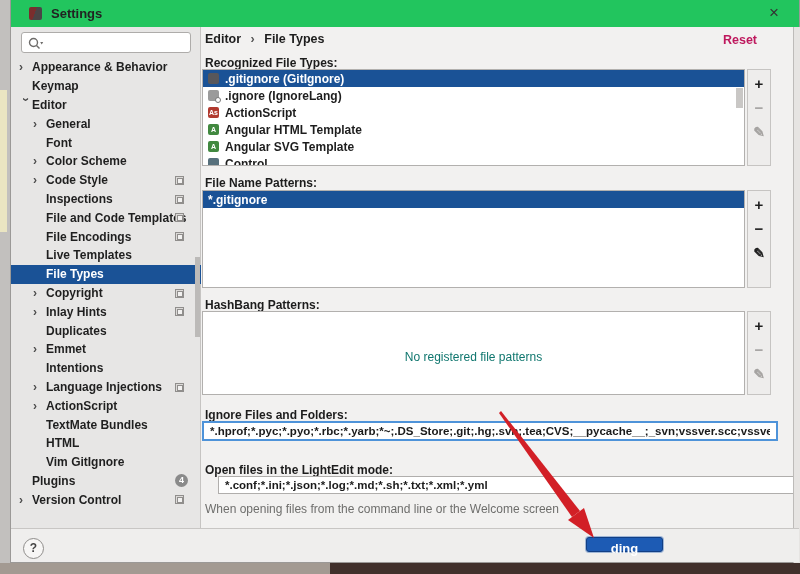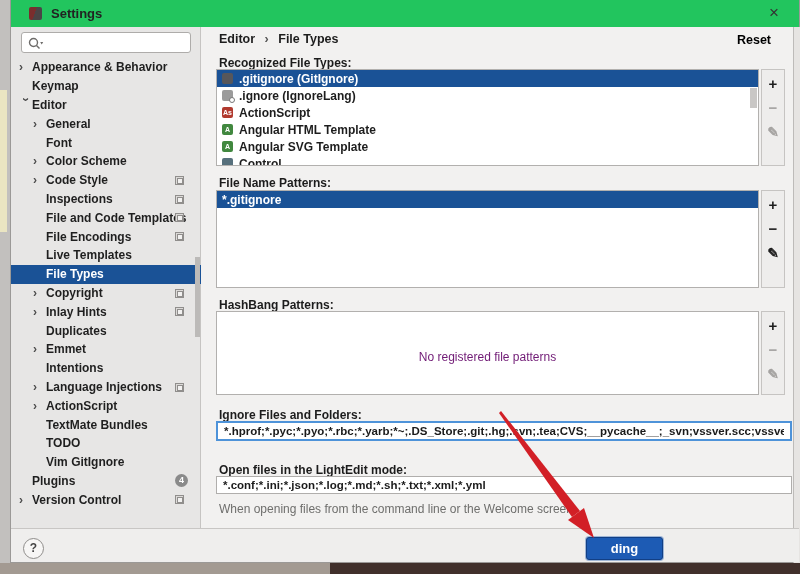--- a/index.html
+++ b/index.html
@@ -43,61 +43,61 @@
   .chev.exp { transform:rotate(90deg) translateX(-1px); }
   .share { position:absolute; right:17px; top:5px; width:9px; height:9px;
            border:1px solid #908e8c; background:#dcdad8; }
   .share::after { content:""; position:absolute; left:1px; top:1px; width:4px; height:4px;
                   border:1px solid #908e8c; background:#f2f1f0; }
   .badge { position:absolute; right:13px; top:2.5px; width:13px; height:13px; border-radius:50%;
            background:#8a8a8a; color:#fff; font-size:9px; line-height:13px; text-align:center; font-weight:700; }
   .side-thumb { position:absolute; left:184px; top:230px; width:5px; height:80px; background:#bcbab8; }
 
   
-  .main { position:absolute; left:190px; top:27px; width:592px; height:501px; }
+  .main { position:absolute; left:176px; top:27px; width:592px; height:501px; }
   .scrolltrack { position:absolute; left:782px; top:27px; width:8px; height:536px;
                  background:#e6e4e2; border-left:1px solid #bdbbb9; }
   .crumbs { position:absolute; left:18px; top:5px; font-size:12.5px; color:#1d1d1d; }
   .crumbs .sep { margin:0 6px; color:#555; font-weight:700; }
   .crumb-parent { font-weight:600; }
   .crumb-current { font-weight:700; }
-  .reset { position:absolute; right:22px; top:6px; font-size:12.5px; font-weight:700; color:#000000; cursor:pointer; }
+  .reset { position:absolute; right:22px; top:6px; font-size:12.5px; font-weight:700; color:#be185d; cursor:pointer; }
 
   .flabel { position:absolute; left:18px; font-size:12px; font-weight:700; color:#1c1c1c; }
   .listbox { position:absolute; left:15px; width:543px; background:#fff; border:1px solid #b2b0ae; overflow:hidden; }
   .lrow { display:flex; align-items:center; height:17px; padding-left:5px;
           font-size:12px; font-weight:600; color:#1d1d1d; white-space:nowrap; }
   .lrow.sel { background:#1a5296; color:#fff; }
   .ficon { position:relative; width:11px; height:11px; border-radius:2px; margin-right:6px; flex:none;
            font-size:7px; line-height:11px; text-align:center; color:#fff; font-weight:700; }
   .ficon .dot { position:absolute; right:-2px; bottom:-2px; width:6px; height:6px; border-radius:50%;
                 background:#fdfdfd; border:1px solid #777; }
   .empty-msg { position:absolute; width:100%; top:38px; text-align:center;
-               font-size:12px; color:#701a75; font-weight:400; }
+               font-size:12px; color:#0f766e; font-weight:400; }
   .list-thumb { position:absolute; right:1px; top:18px; width:7px; height:20px; background:#c9c7c5; }
 
   .tbcol { position:absolute; left:560px; width:24px; background:#eeedec; border:1px solid #c6c4c2; }
   .tbtn { width:20px; height:20px; margin:4px auto 2px auto; font-size:15px; line-height:20px;
           text-align:center; color:#1e1e1e; font-weight:600; cursor:pointer; }
   .tbtn.dis { color:#a5a3a1; cursor:default; }
   .tbtn.pencil { font-size:14px; }
 
   .field { position:absolute; left:15px; width:576px; background:#fff; font-family:inherit;
            font-size:11.5px; font-weight:600; color:#1a1a1a; padding:0 6px; outline:none; }
   .field.focused { height:20px; border:2px solid #4e93d9; }
-  .field.plain   { height:18px; border:1px solid #b0aeac; }
+  .field.plain   { height:18px; border:1px solid #b0aeac;margin-left:16px; }
   .hint { position:absolute; left:18px; font-size:12px; color:#6e6e6c; font-weight:400; }
 
   
   .footer { position:absolute; left:0; top:528px; width:100%; height:34px;
             background:#efeeed; border-top:1px solid #c8c6c4; }
   .help-btn { position:absolute; left:12px; top:9px; width:21px; height:21px; border-radius:50%;
               background:#f7f6f5; border:1px solid #8f8d8b; font-size:12px; font-weight:700;
               line-height:19px; text-align:center; color:#444; cursor:pointer; }
-  .ok-btn { position:absolute; left:575px; top:8px; width:77px; height:23px; background:#1d5bb4;
+  .ok-btn { position:absolute; left:575px; top:8px; width:77px; height:15px; background:#1d5bb4;
             border:1px solid #123f85; border-radius:3px; color:#fff; font-size:13px; font-weight:600;
             line-height:21px; text-align:center; cursor:pointer; box-shadow:0 0 0 1px #9fb6d6; }
 
   .arrow-svg { position:absolute; left:0; top:0; width:800px; height:574px; z-index:60; pointer-events:none; }
 </style>
 </head>
 <body>
 
 <div class="screen">
   <div class="strip-left"></div>
@@ -205,21 +205,21 @@
           <div class="trow lvl1">
             <span class="chev">›</span>
             <span class="lbl">ActionScript</span>
           </div>
           <div class="trow lvl1">
             <span class="chev"></span>
             <span class="lbl">TextMate Bundles</span>
           </div>
           <div class="trow lvl1">
             <span class="chev"></span>
-            <span class="lbl">TODO</span>
+            <span class="lbl">HTML</span>
           </div>
           <div class="trow lvl1">
             <span class="chev"></span>
             <span class="lbl">Vim GitIgnore</span>
           </div>
           <div class="trow lvl0 bold">
             <span class="chev"></span>
             <span class="lbl">Plugins</span>
             <span class="badge">4</span>
           </div>

